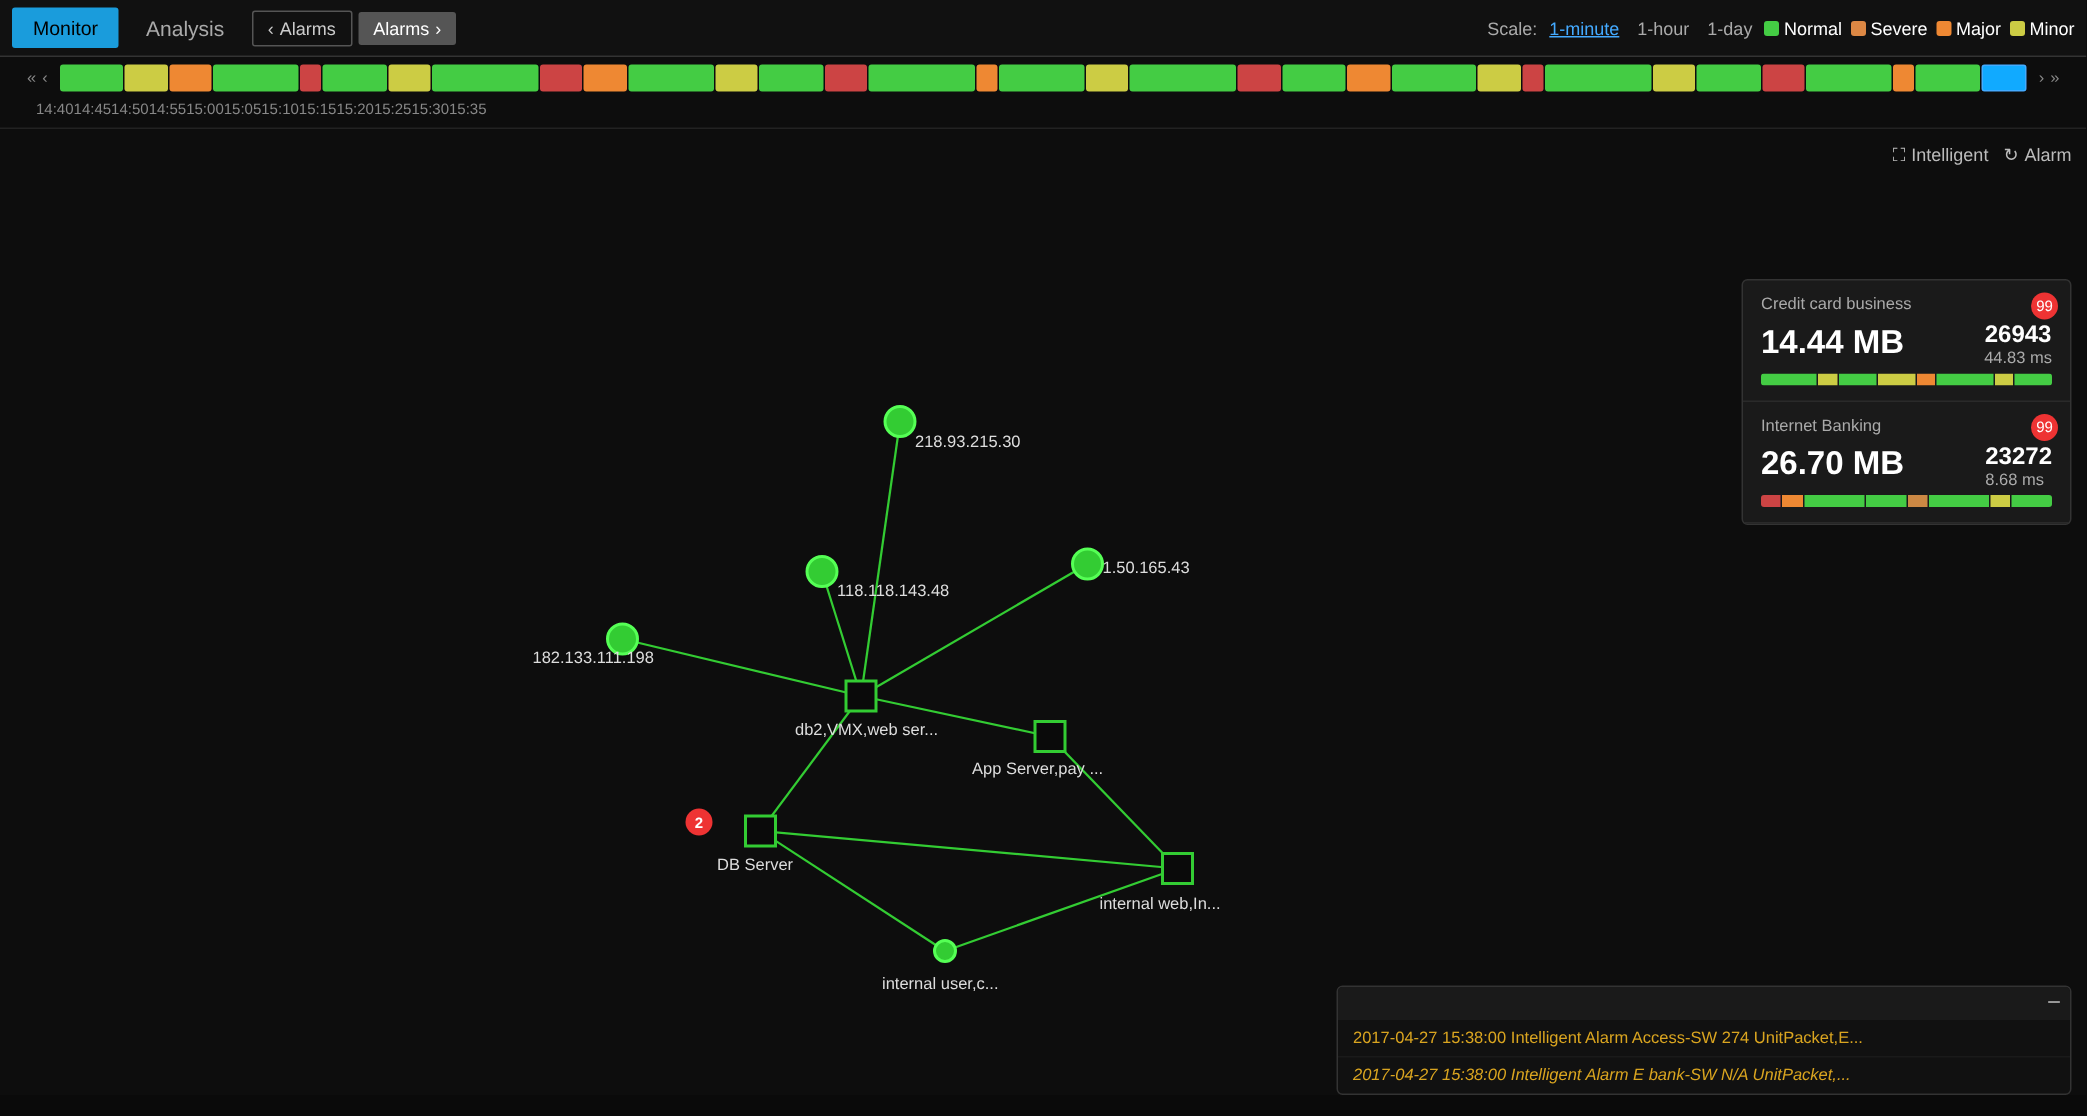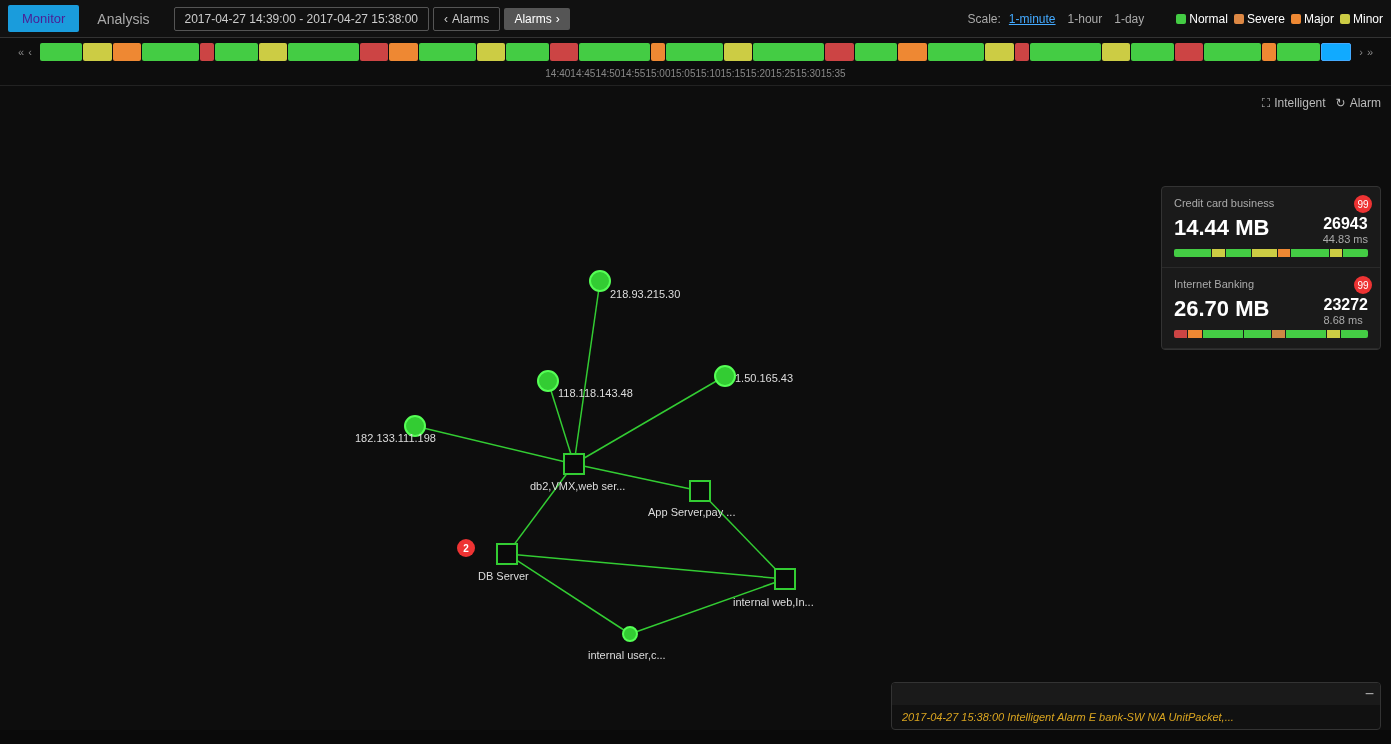--- a/index.html
+++ b/index.html
@@ -1,36 +1,36 @@
 <!DOCTYPE html>
 <html><head>
   <meta charset="utf-8">
   <style>
     * { margin: 0; padding: 0; box-sizing: border-box; }
     body { background: #0a0a0a; color: #fff; font-family: Arial, sans-serif; width: 1391px; height: 744px; overflow: hidden; position: relative; }
 
     
     .header { display: flex; align-items: center; height: 38px; background: #111; border-bottom: 1px solid #333; padding: 0 8px; gap: 4px; }
-    .tab-monitor { background: #1a9cdc; color: #4c1d95; padding: 6px 14px; font-size: 13px; cursor: pointer; border-radius: 2px; }
+    .tab-monitor { background: #1a9cdc; color: #000000; padding: 6px 14px; font-size: 13px; cursor: pointer; border-radius: 2px; }
     .tab-analysis { color: #aaa; padding: 6px 14px; font-size: 14px; cursor: pointer; }
     .time-range { color: #ccc; font-size: 12px; padding: 4px 10px; border: 1px solid #555; border-radius: 2px; margin-left: 6px; }
     .alarms-btn-left { color: #ccc; font-size: 12px; padding: 4px 10px; border: 1px solid #555; border-radius: 2px; display: flex; align-items: center; gap: 4px; cursor: pointer; }
     .alarms-btn-right { background: #555; color: #fff; font-size: 12px; padding: 4px 10px; border-radius: 2px; display: flex; align-items: center; gap: 4px; cursor: pointer; }
     .spacer { flex: 1; }
     .scale-label { font-size: 12px; color: #aaa; margin-right: 4px; }
     .scale-1min { font-size: 12px; color: #4af; text-decoration: underline; cursor: pointer; }
     .scale-1hour, .scale-1day { font-size: 12px; color: #aaa; cursor: pointer; margin-left: 8px; }
-    .legend { display: flex; align-items: flex-start; gap: 6px; margin-left: 28px; font-size: 12px; }
+    .legend { display: flex; align-items: flex-start; gap: 6px; margin-left: 4px; font-size: 12px; }
     .legend-item { display: flex; align-items: center; gap: 3px; }
     .legend-dot { width: 10px; height: 10px; border-radius: 2px; }
 
     
     .timeline { height: 48px; background: #0d0d0d; border-bottom: 1px solid #222; position: relative; overflow: hidden; }
     .tblock { height: 18px; border-radius: 2px; }
-    .timeline-labels { display: flex; justify-content: center; padding: 2px 24px; font-size: 10px; color: #888; }
+    .timeline-labels { display: flex; justify-content: flex-start; padding: 2px 24px; font-size: 10px; color: #888; }
 
     
     .main { position: relative; width: 1391px; height: 644px; background: #0d0d0d; }
 
     
     .top-controls { position: absolute; top: 10px; right: 10px; display: flex; gap: 10px; z-index: 10; }
     .ctrl-btn { background: none; border: none; color: #bbb; font-size: 12px; cursor: pointer; display: flex; align-items: center; gap: 4px; }
 
     
     .info-panel { position: absolute; top: 100px; right: 10px; width: 220px; background: #1a1a1a; border: 1px solid #333; border-radius: 4px; padding: 0; overflow: hidden; }
@@ -56,21 +56,20 @@
     .edge { stroke: #3c3; stroke-width: 1.5; }
     .badge-red { fill: #e33; }
     .badge-text { fill: #fff; font-size: 10px; font-weight: bold; }
   </style>
 </head>
 <body>
 
 <div class="header">
   <div class="tab-monitor">Monitor</div>
   <div class="tab-analysis">Analysis</div>
-  <div class="time-range">2017-04-27 14:39:00 - 2017-04-27 15:38:00</div>
   <div class="alarms-btn-left">
     <span>‹</span>
     <span>Alarms</span>
   </div>
   <div class="alarms-btn-right">
     <span>Alarms</span>
     <span>›</span>
   </div>
   <div class="spacer"></div>
   <span class="scale-label">Scale:</span>
@@ -256,16 +255,17 @@
         <div style="flex:1;background:#cc4;"></div>
         <div style="flex:2;background:#4c4;"></div>
       </div>
     </div>
   </div>
 
   <div class="alarm-log">
     <div class="alarm-log-header">
       <span style="color:#aaa;cursor:pointer;">−</span>
     </div>
+    <div class="alarm-log-row">2017-04-27 15:38:00  Intelligent Alarm  Access-SW 274 UnitPacket,E...</div>
     <div class="alarm-log-row">2017-04-27 15:38:00  Intelligent Alarm  E bank-SW N/A UnitPacket,...</div>
   </div>
 
 </div>
 
 </body></html>

